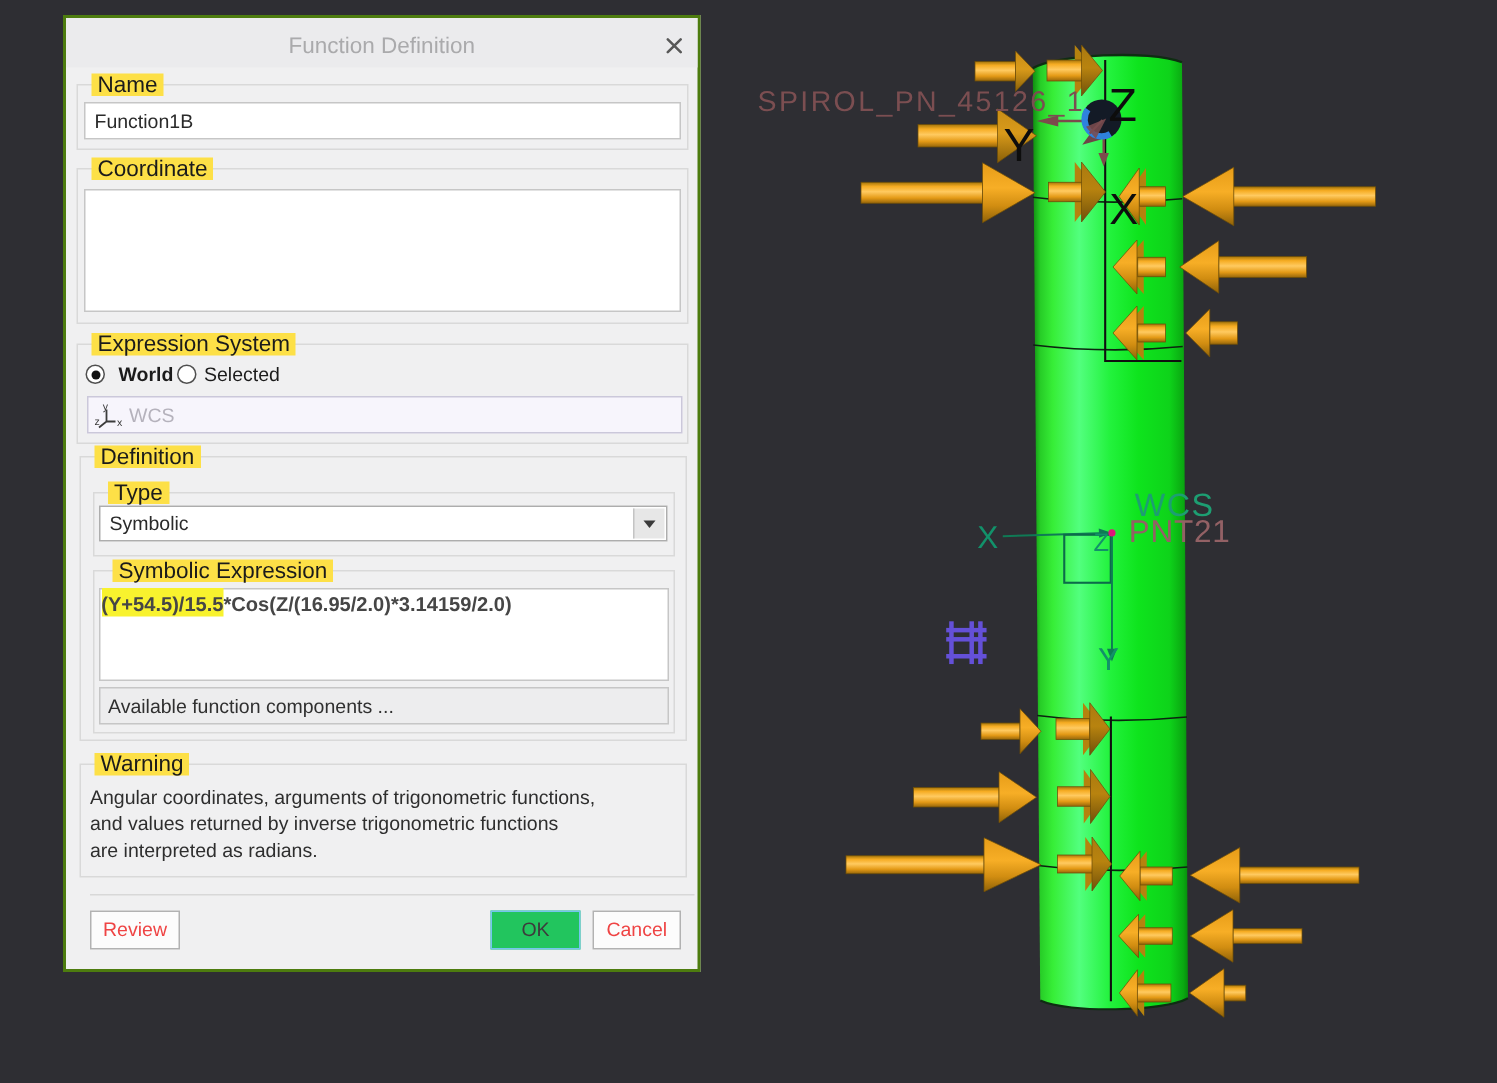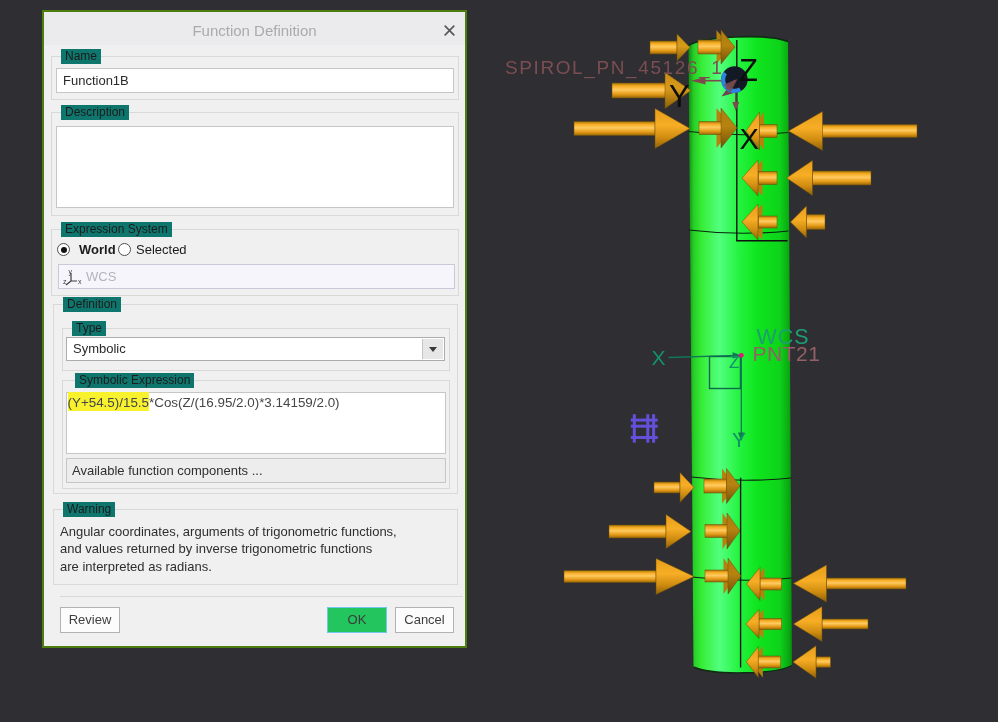--- a/index.html
+++ b/index.html
@@ -5,26 +5,26 @@
   html,body{margin:0;padding:0;}
   body{width:998px;height:722px;background:#2e2e33;overflow:hidden;position:relative;
        font-family:"Liberation Sans", sans-serif;}
   #scene{position:absolute;left:0;top:0;}
   .dlg{position:absolute;left:42px;top:10px;width:421px;height:634px;
        background:#f0f0f1;border:2px solid #4d7c0f;}
   .tbar{position:absolute;left:0;top:0;width:100%;height:33px;background:#ebebed;}
   .ttxt{position:absolute;left:0;top:2px;width:100%;text-align:center;line-height:33px;
         font-size:15px;color:#aaaaac;}
   .grp{position:absolute;border:1px solid #d9d9d9;}
-  .glab{position:absolute;top:-8px;left:9px;background:#0f766e;padding:0 4px;
-        font-size:12px;color:#1b1b1b;line-height:15px;white-space:nowrap;}
+  .glab{position:absolute;top:-8px;left:9px;background:#fde047;padding:0 4px;
+        font-size:15px;color:#1b1b1b;line-height:15px;white-space:nowrap;}
   .field{position:absolute;background:#fff;border:1px solid #c6c6c6;
          font-size:13px;color:#2a2a2a;}
   .btn{position:absolute;background:#fcfcfc;border:1px solid #b2b2b2;
-       font-size:13px;color:#404040;text-align:center;}
+       font-size:13px;color:#ef4444;text-align:center;}
 </style>
 </head>
 <body>
 <svg id="scene" width="998" height="722" viewBox="0 0 998 722">
 <defs>
 <linearGradient id="cyl" x1="0" y1="0" x2="1" y2="0">
  <stop offset="0" stop-color="#108c10"></stop>
  <stop offset="0.05" stop-color="#27cd27"></stop>
  <stop offset="0.13" stop-color="#37ee37"></stop>
  <stop offset="0.3" stop-color="#52ff7e"></stop>
@@ -161,21 +161,21 @@
   <svg style="position:absolute;right:10px;top:13px" width="11" height="11" viewBox="0 0 11 11">
     <path d="M1.2,1.2 L9.8,9.8 M9.8,1.2 L1.2,9.8" stroke="#585858" stroke-width="1.7" stroke-linecap="round"></path>
   </svg>
 
   <div class="grp" style="left:7px;top:44px;width:406px;height:42px;">
     <span class="glab">Name</span>
   </div>
   <div class="field" style="left:12px;top:56px;width:390px;height:23px;line-height:23px;padding-left:6px;">Function1B</div>
 
   <div class="grp" style="left:7px;top:100px;width:406px;height:102px;">
-    <span class="glab">Description</span>
+    <span class="glab">Coordinate</span>
   </div>
   <div class="field" style="left:12px;top:114px;width:396px;height:80px;"></div>
 
   <div class="grp" style="left:7px;top:217px;width:406px;height:65px;">
     <span class="glab">Expression System</span>
   </div>
   <div style="position:absolute;left:13px;top:231px;width:390px;height:13px;font-size:13px;color:#1b1b1b;">
     <span style="position:absolute;left:0;top:0;width:11px;height:11px;border:1px solid #4f4f4f;border-radius:50%;background:#fff;"></span>
     <span style="position:absolute;left:3.5px;top:3.5px;width:6px;height:6px;border-radius:50%;background:#111;"></span>
     <span style="position:absolute;left:22px;top:0;line-height:13px;font-weight:bold;">World</span>
@@ -200,21 +200,21 @@
   </div>
   <div class="field" style="left:22px;top:325px;width:377px;height:22px;border-color:#adadad;">
     <span style="position:absolute;left:6px;top:0;line-height:22px;">Symbolic</span>
     <span style="position:absolute;right:1px;top:1px;width:20px;height:20px;background:#e7e7e7;border-left:1px solid #c4c4c4;"></span>
     <span style="position:absolute;right:7px;top:9px;width:0;height:0;border-left:4px solid transparent;border-right:4px solid transparent;border-top:5px solid #3a3a3a;"></span>
   </div>
   <div class="grp" style="left:18px;top:368px;width:386px;height:107px;">
     <span class="glab" style="left:12px;">Symbolic Expression</span>
   </div>
   <div class="field" style="left:22px;top:380px;width:378px;height:60px;font-size:13.4px;">
-    <div style="position:absolute;left:0.5px;top:2px;white-space:nowrap;color:#464646;"><span style="background:#f8f22e;padding:3px 0 1px;">(Y+54.5)/15.5</span>*Cos(Z/(16.95/2.0)*3.14159/2.0)</div>
+    <div style="position:absolute;left:0.5px;top:2px;white-space:nowrap;color:#464646;font-weight:bold;"><span style="background:#f8f22e;padding:3px 0 1px;">(Y+54.5)/15.5</span>*Cos(Z/(16.95/2.0)*3.14159/2.0)</div>
   </div>
   <div class="field" style="left:22px;top:446px;width:378px;height:23px;background:#ededee;border-color:#c6c6c6;">
     <span style="position:absolute;left:5px;top:0;line-height:23px;color:#303030;">Available function components ...</span>
   </div>
 
   <div class="grp" style="left:9px;top:497px;width:403px;height:74px;">
     <span class="glab">Warning</span>
   </div>
   <div style="position:absolute;left:16px;top:511px;font-size:13px;color:#2e2e2e;line-height:17.4px;">
     Angular coordinates, arguments of trigonometric functions,<br>

